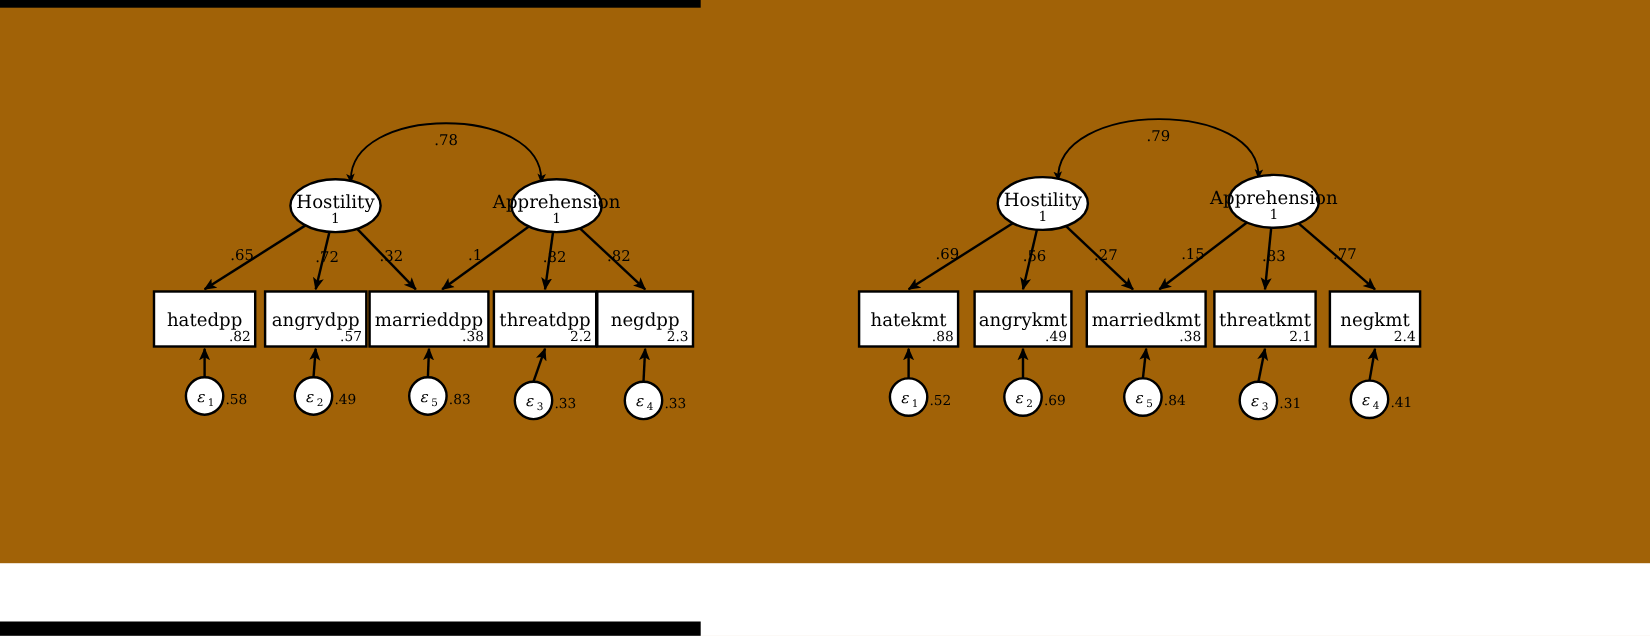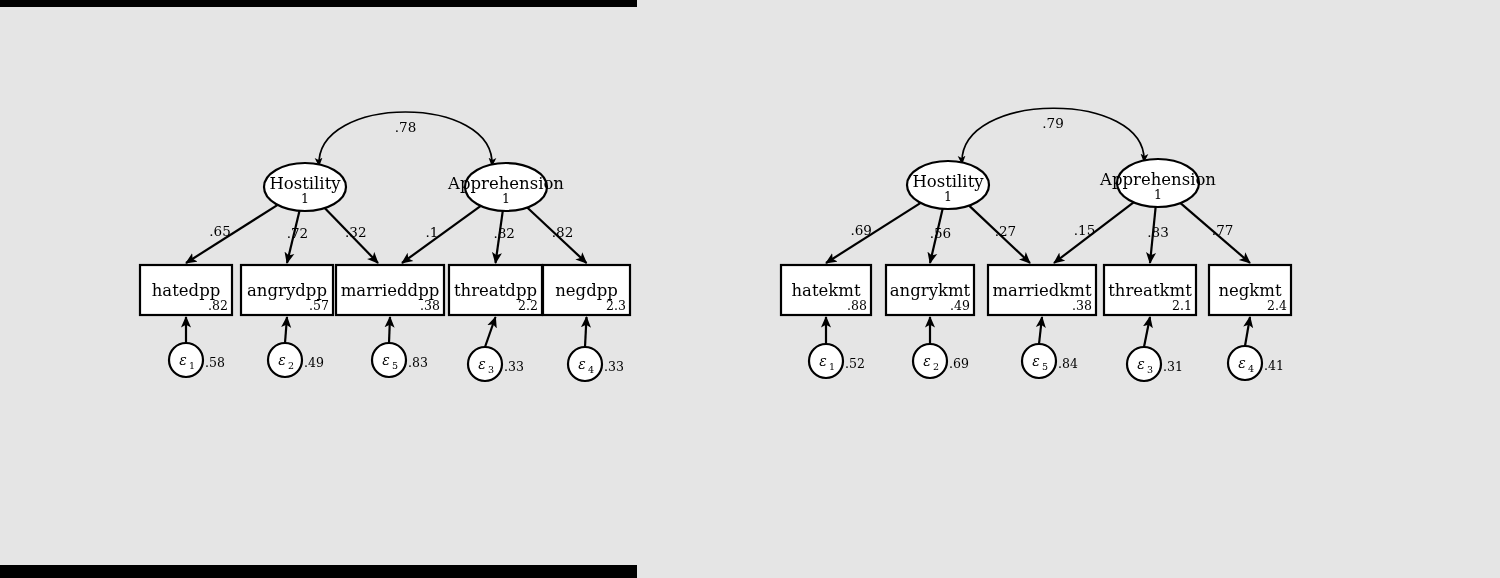--- a/index.html
+++ b/index.html
@@ -1,18 +1,18 @@
 <!DOCTYPE html>
 <html><head>
 <meta charset="utf-8">
 <style>
   html,body{margin:0;padding:0;background:#ffffff;}
   body{width:1500px;height:578px;overflow:hidden;
        font-family:"DejaVu Serif","Liberation Serif",serif;}
-  #stage{position:relative;width:1500px;height:578px;background:#e5e5e5;}
+  #stage{position:relative;width:1500px;height:512px;background:#a16207;}
   .bar{position:absolute;background:#000;}
   #bar-top{left:0;top:0;width:637px;height:7px;}
   #bar-bottom{left:0;top:565px;width:637px;height:13px;}
   svg{position:absolute;top:0;left:0;}
   .shape{fill:#ffffff;stroke:#000000;stroke-width:2.2;}
   .edge{fill:none;stroke:#000000;stroke-width:2.2;}
   .curve{fill:none;stroke:#000000;stroke-width:1.7;}
   text{font-family:"DejaVu Serif","Liberation Serif",serif;fill:#000;}
   .t-node{font-size:16.5px;text-anchor:middle;}
   .t-one{font-size:12.5px;text-anchor:middle;}

